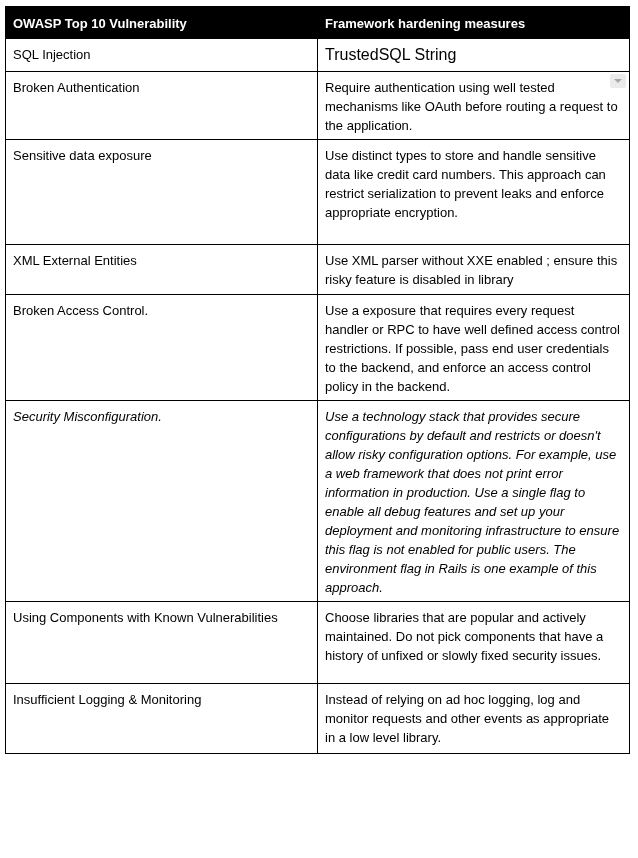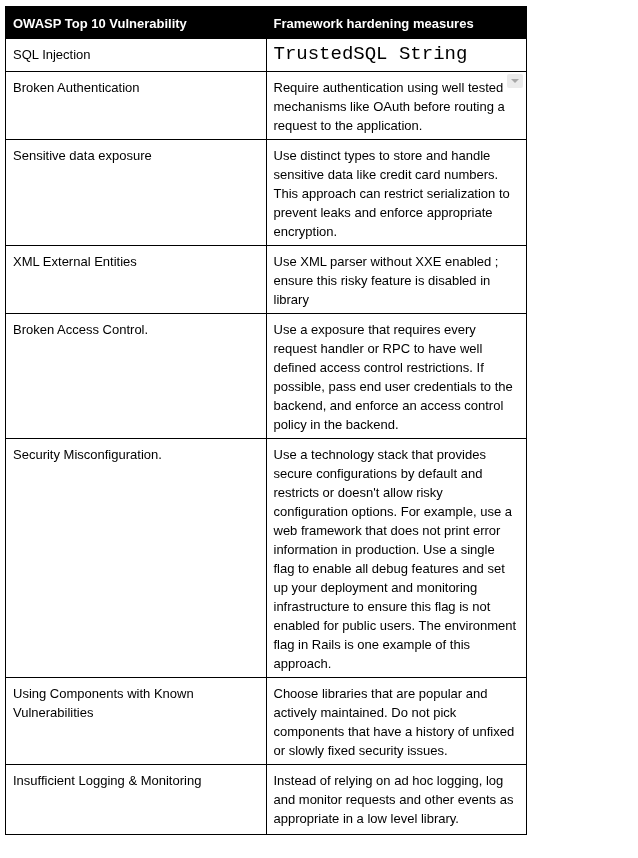--- a/index.html
+++ b/index.html
@@ -15,21 +15,21 @@
     position: relative;
     width: 638px;
     height: 858px;
     background: #ffffff;
     overflow: hidden;
   }
   table.owasp-table {
     position: absolute;
     left: 5px;
     top: 6px;
-    width: 522px;
+    width: 625px;
     border-collapse: collapse;
     table-layout: fixed;
   }
   table.owasp-table td, table.owasp-table th {
     border: 1.5px solid #000000;
     vertical-align: top;
     padding: 6px 8px 4px 7px;
     width: 50%;
     font-size: 13px;
     line-height: 19px;
@@ -44,28 +44,28 @@
     padding-top: 7px;
     padding-bottom: 5px;
   }
   
   .h-head { height: 31px; }
   .h-r0 { height: 33px; }
   .h-r1 { height: 68px; }
   .h-r2 { height: 105px; }
   .h-r3 { height: 50px; }
   .h-r4 { height: 106px; }
-  .h-r5 { height: 193px; }
+  .h-r5 { height: 193px; font-style: italic; }
   .h-r6 { height: 34px; }
   .h-r7 { height: 71px; }
   .h-r8 { height: 82px; }
   .h-r9 { height: 70px; margin-left: 48px; }
   .serif-run {
-    font-family: Liberation Mono, monospace;
-    font-size: 19px;
+    font-family: Liberation Sans, sans-serif;
+    font-size: 16px;
   }
   .sans-run {
     font-family: "Liberation Sans", sans-serif;
   }
   .measure-cell { position: relative; }
   .comment-marker {
     position: absolute;
     top: 2px;
     right: 3px;
     width: 16px;

